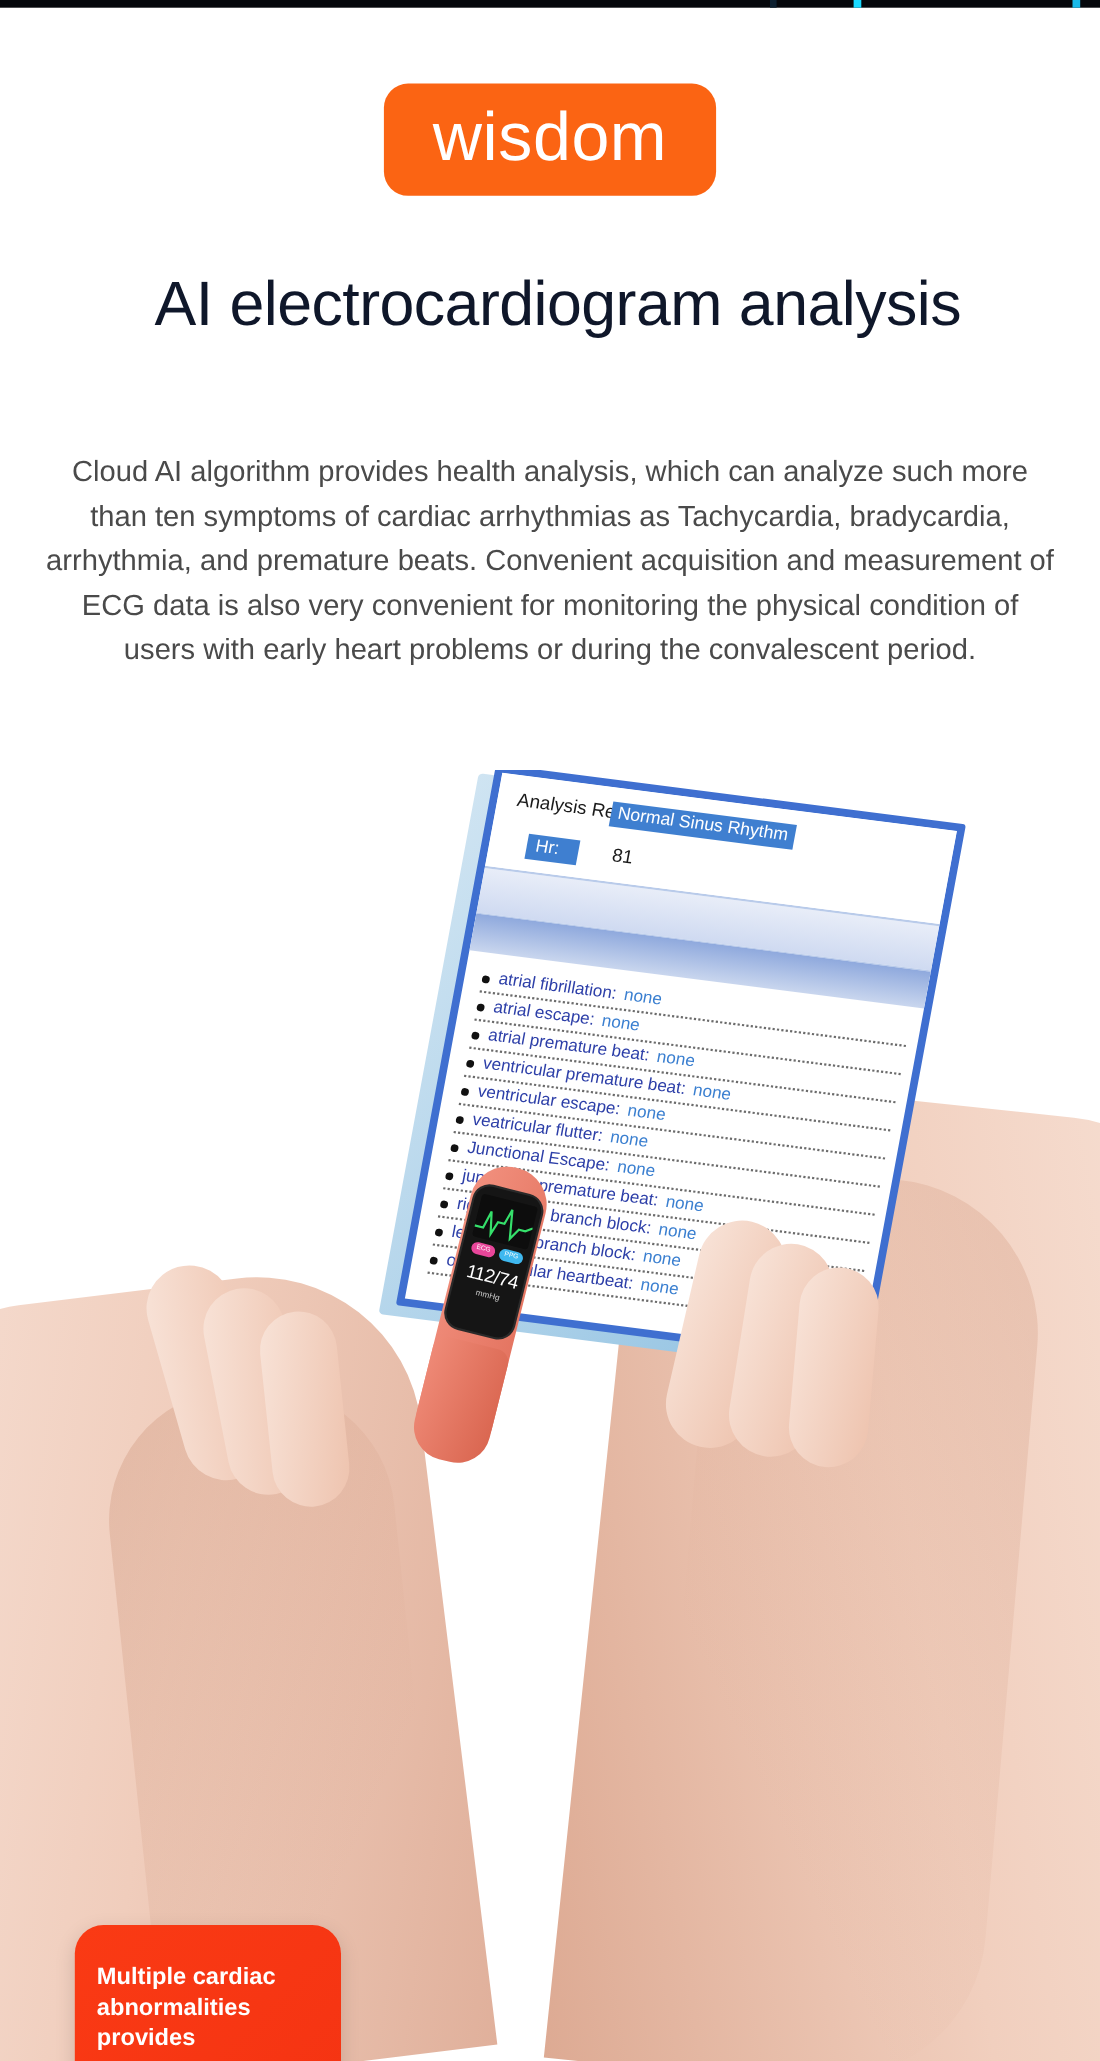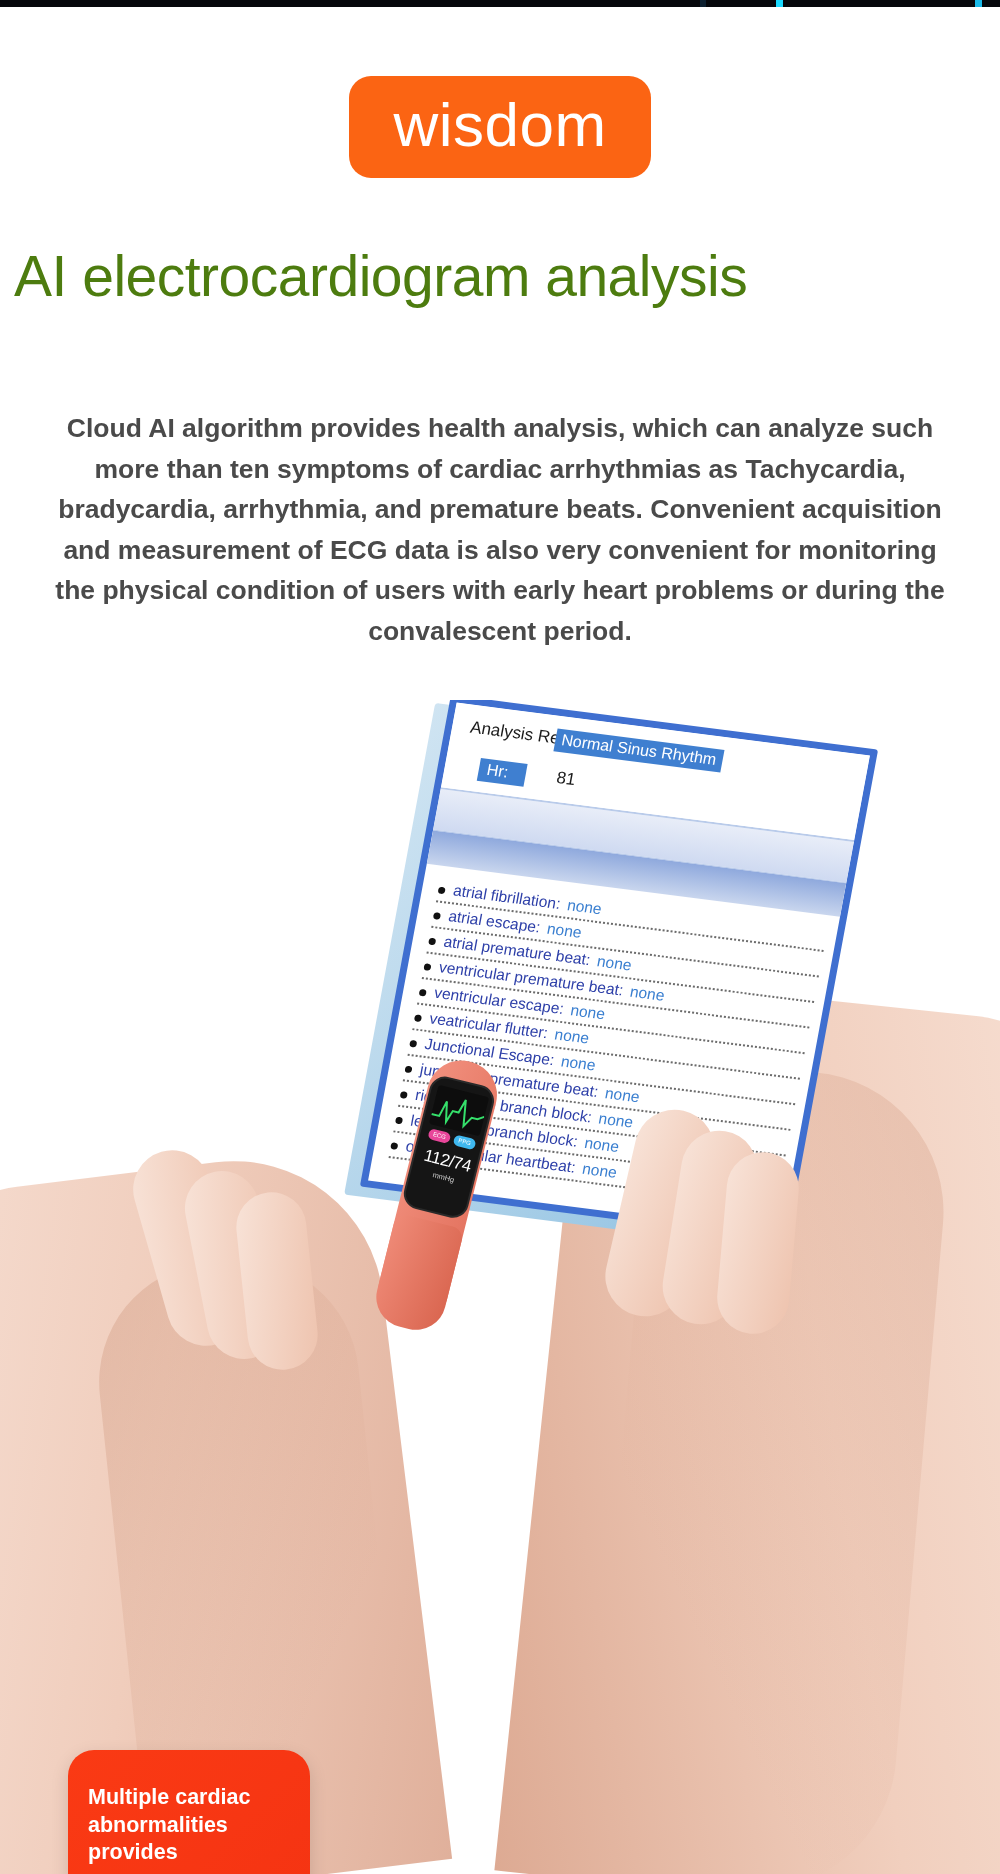--- a/index.html
+++ b/index.html
@@ -31,36 +31,37 @@
     color: #ffffff;
     font-size: 62px;
     line-height: 1;
     letter-spacing: 0.5px;
     font-weight: 400;
   }
 
   
   .heading {
     position: absolute; top: 245px; left: 0; width: 1000px;
-    color: #4d7c0f;
+    text-align: center;
+    color: #0f172a;
     font-size: 57px;
     line-height: 1.12;
     font-weight: 400;
     letter-spacing: -0.5px;
     padding-left: 14px;
   }
 
   
   .paragraph {
     position: absolute; top: 408px; left: 40px; width: 920px;
     text-align: center;
     color: #4a4a4a;
     font-size: 26.5px;
     line-height: 1.53;
-    font-weight: 700;
+    font-weight: 400;
   }
 
   
   .stage {
     position: absolute; top: 700px; left: 0; width: 1000px; height: 1174px;
     overflow: hidden;
   }
 
   
   .arm-left {

